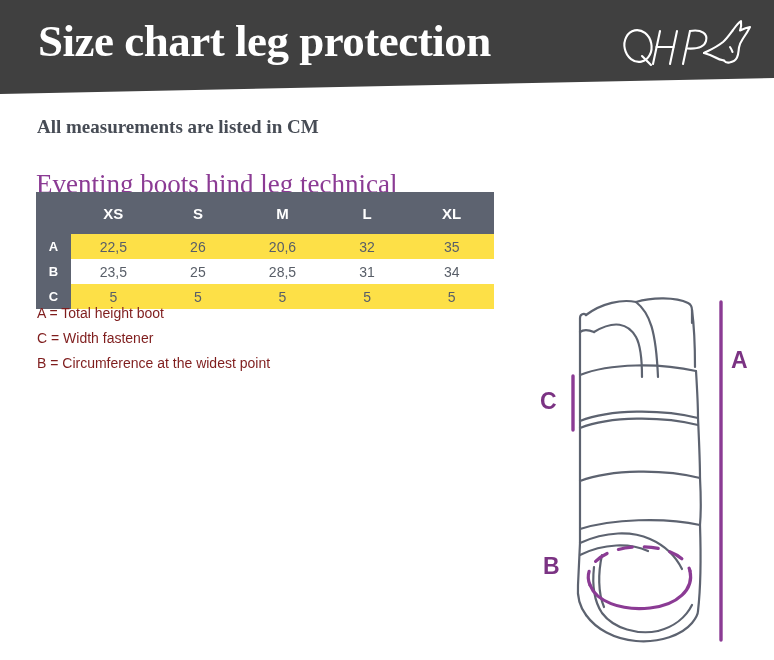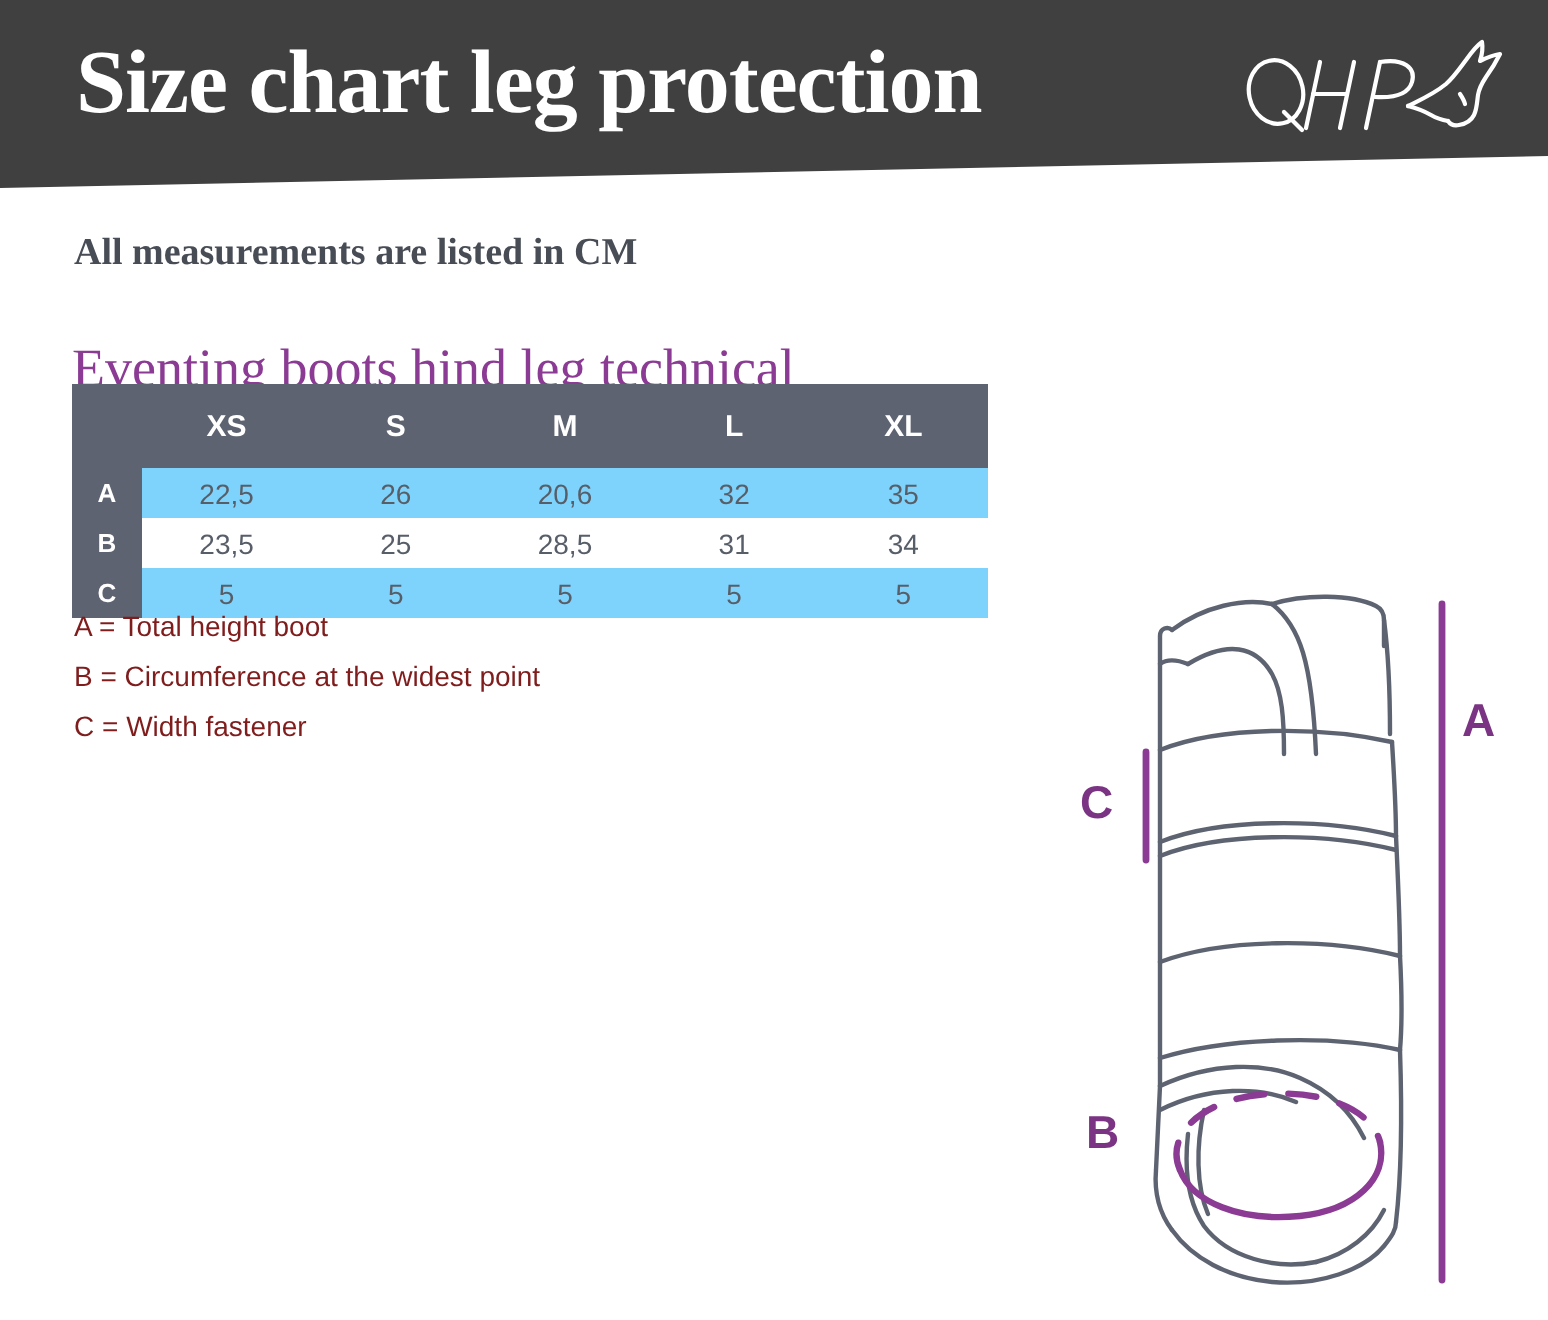--- a/index.html
+++ b/index.html
@@ -103,21 +103,21 @@
     width: 35px;
   }
   #size-table tbody th.row-label {
     background: #5d6370;
     color: #ffffff;
     font-weight: bold;
     font-size: 13px;
     width: 35px;
   }
   #size-table tbody tr.row-shaded td {
-    background: #7dd3fc;
+    background: #fde047;
   }
   #size-table tbody tr.row-plain td {
     background: #ffffff;
     margin-top: 16px;
   }
   #size-table tbody td {
     color: #585e68;
     font-size: 14px;
   }
 
@@ -228,22 +228,22 @@
       <td>5</td>
       <td>5</td>
       <td>5</td>
       <td>5</td>
     </tr>
   </tbody>
 </table>
 
 <div id="legend">
   <div class="legend-line">A = Total height boot</div>
+  <div class="legend-line">C = Width fastener</div>
   <div class="legend-line">B = Circumference at the widest point</div>
-  <div class="legend-line">C = Width fastener</div>
 </div>
 
 <div id="boot-diagram">
   <svg viewBox="0 0 264 370" width="264" height="370" aria-hidden="true">
     <g fill="none" stroke="#5d6370" stroke-width="2.2" stroke-linecap="round" stroke-linejoin="round">
 
       <path d="M76 30 C74 28 70 29 70 33 L70 258"></path>
 
       <path d="M76 30 C92 18 112 14 126 17"></path>
 

